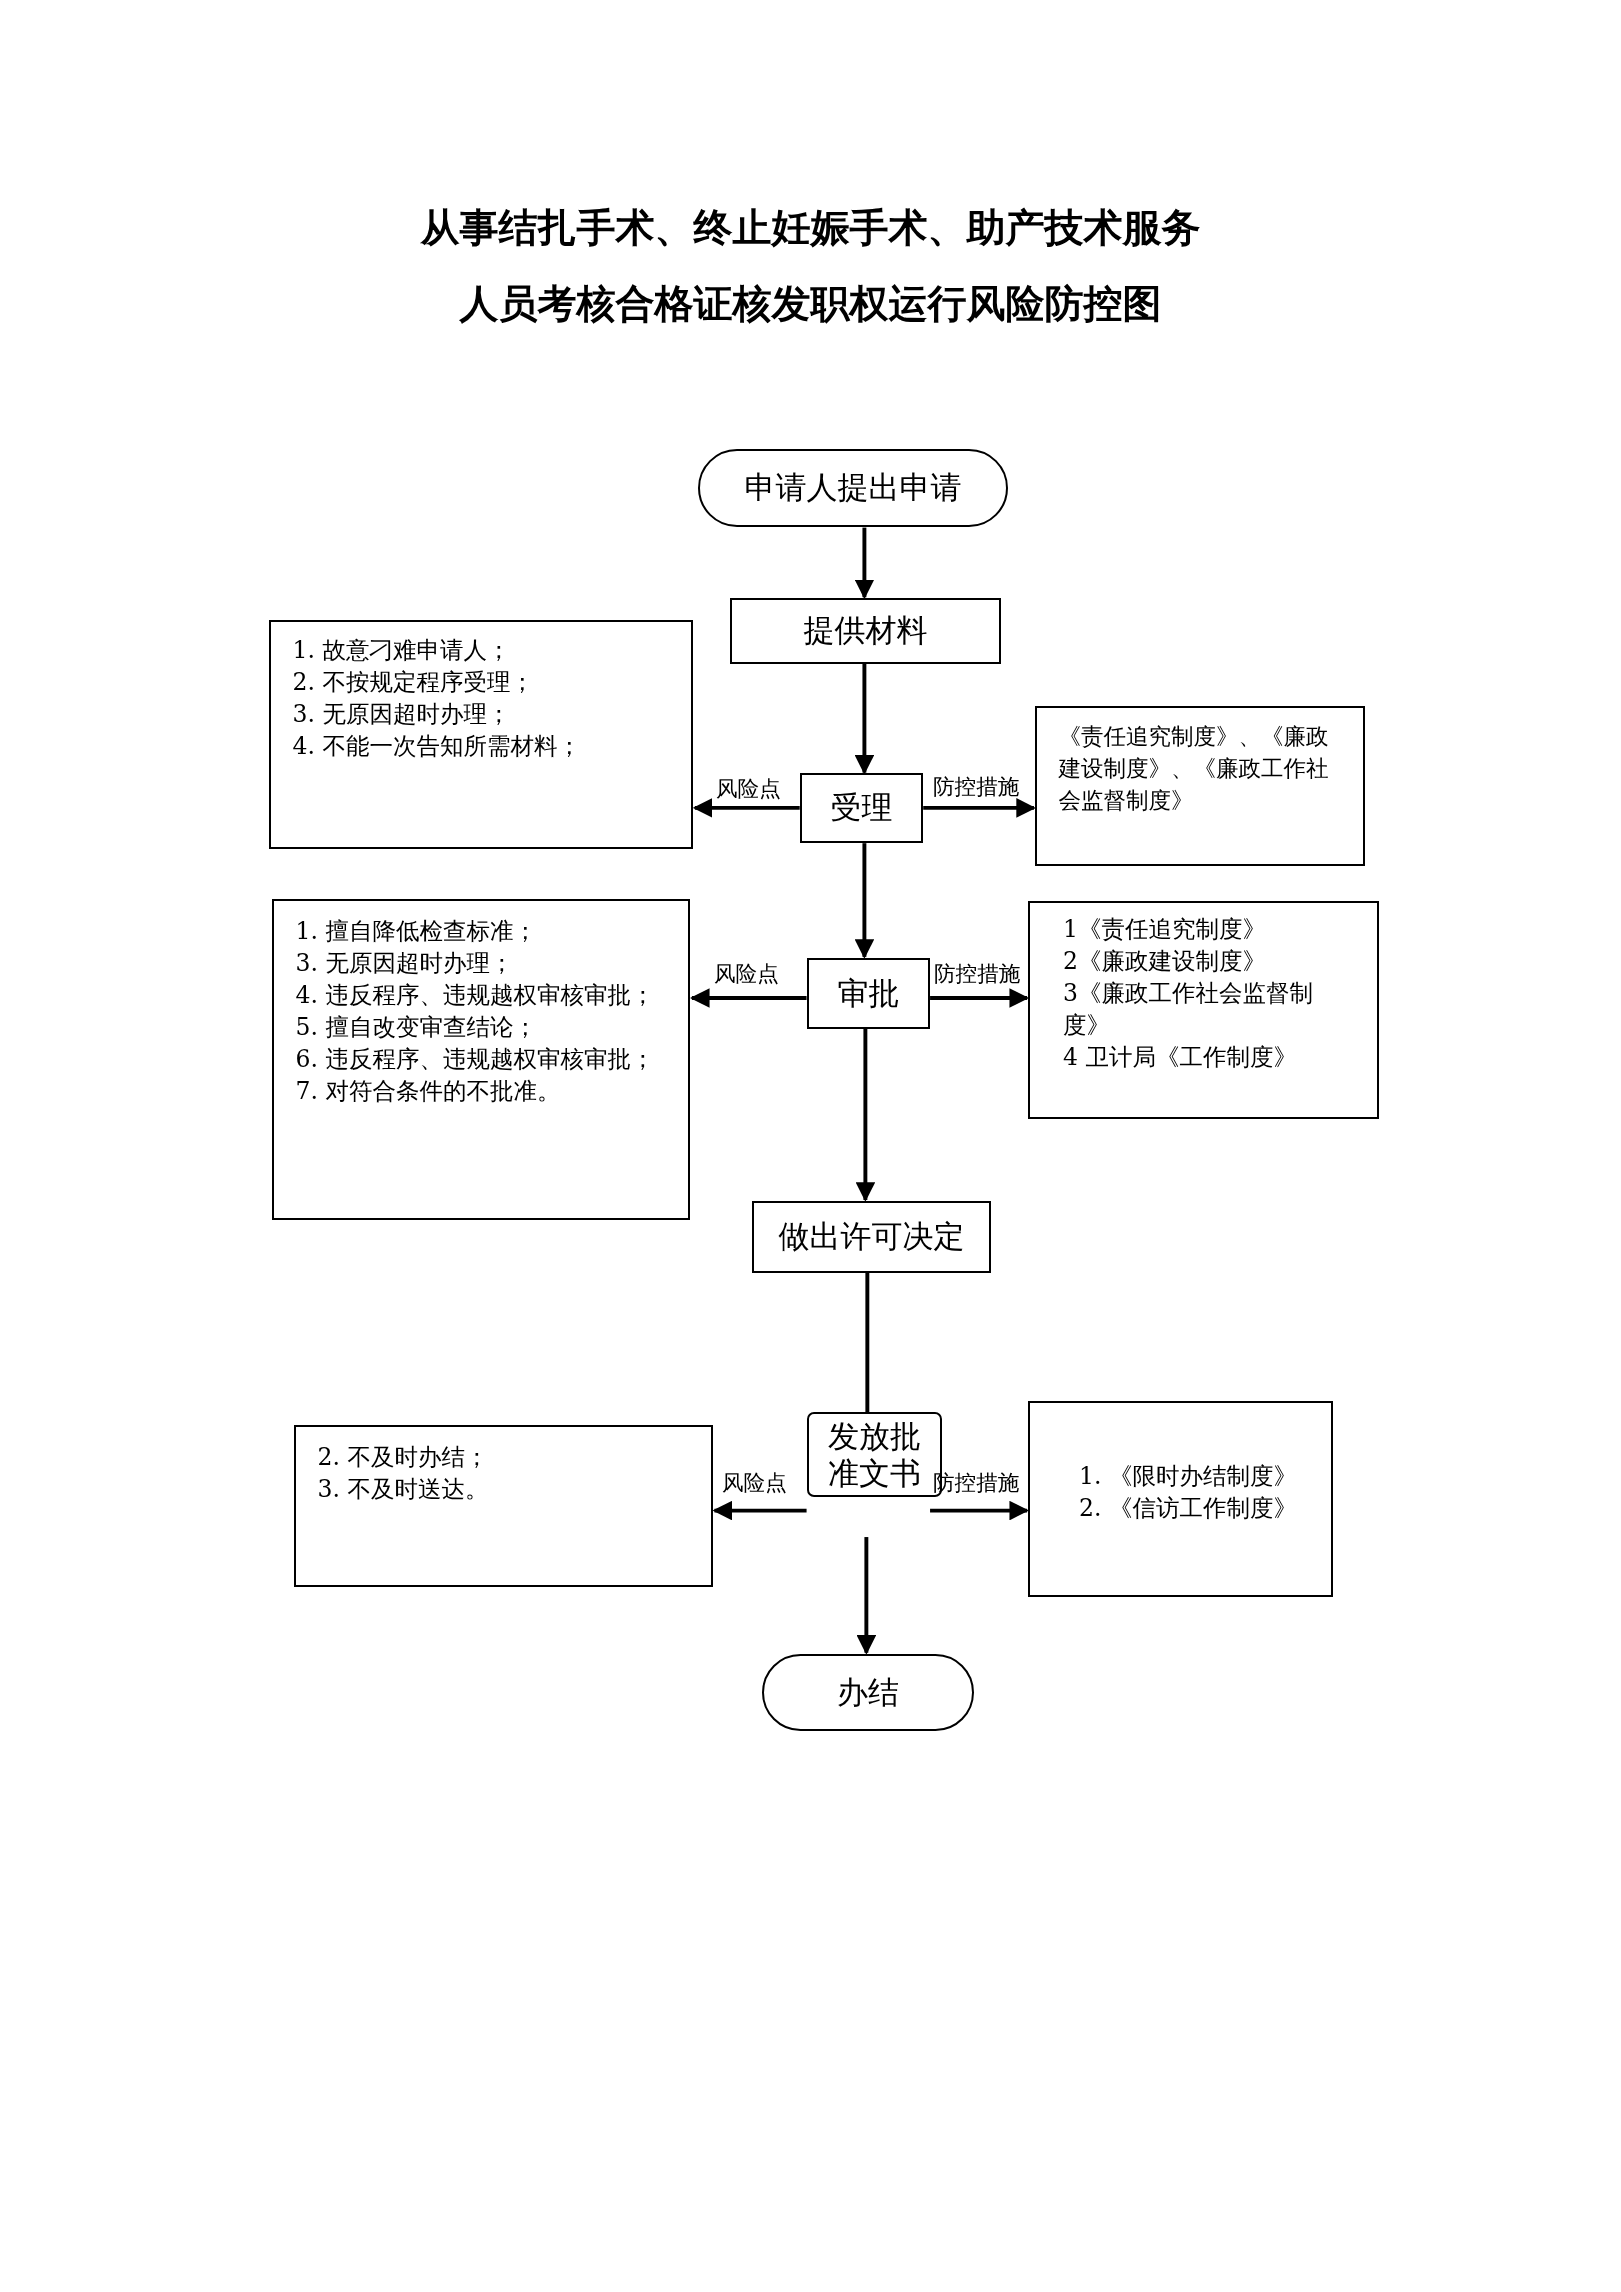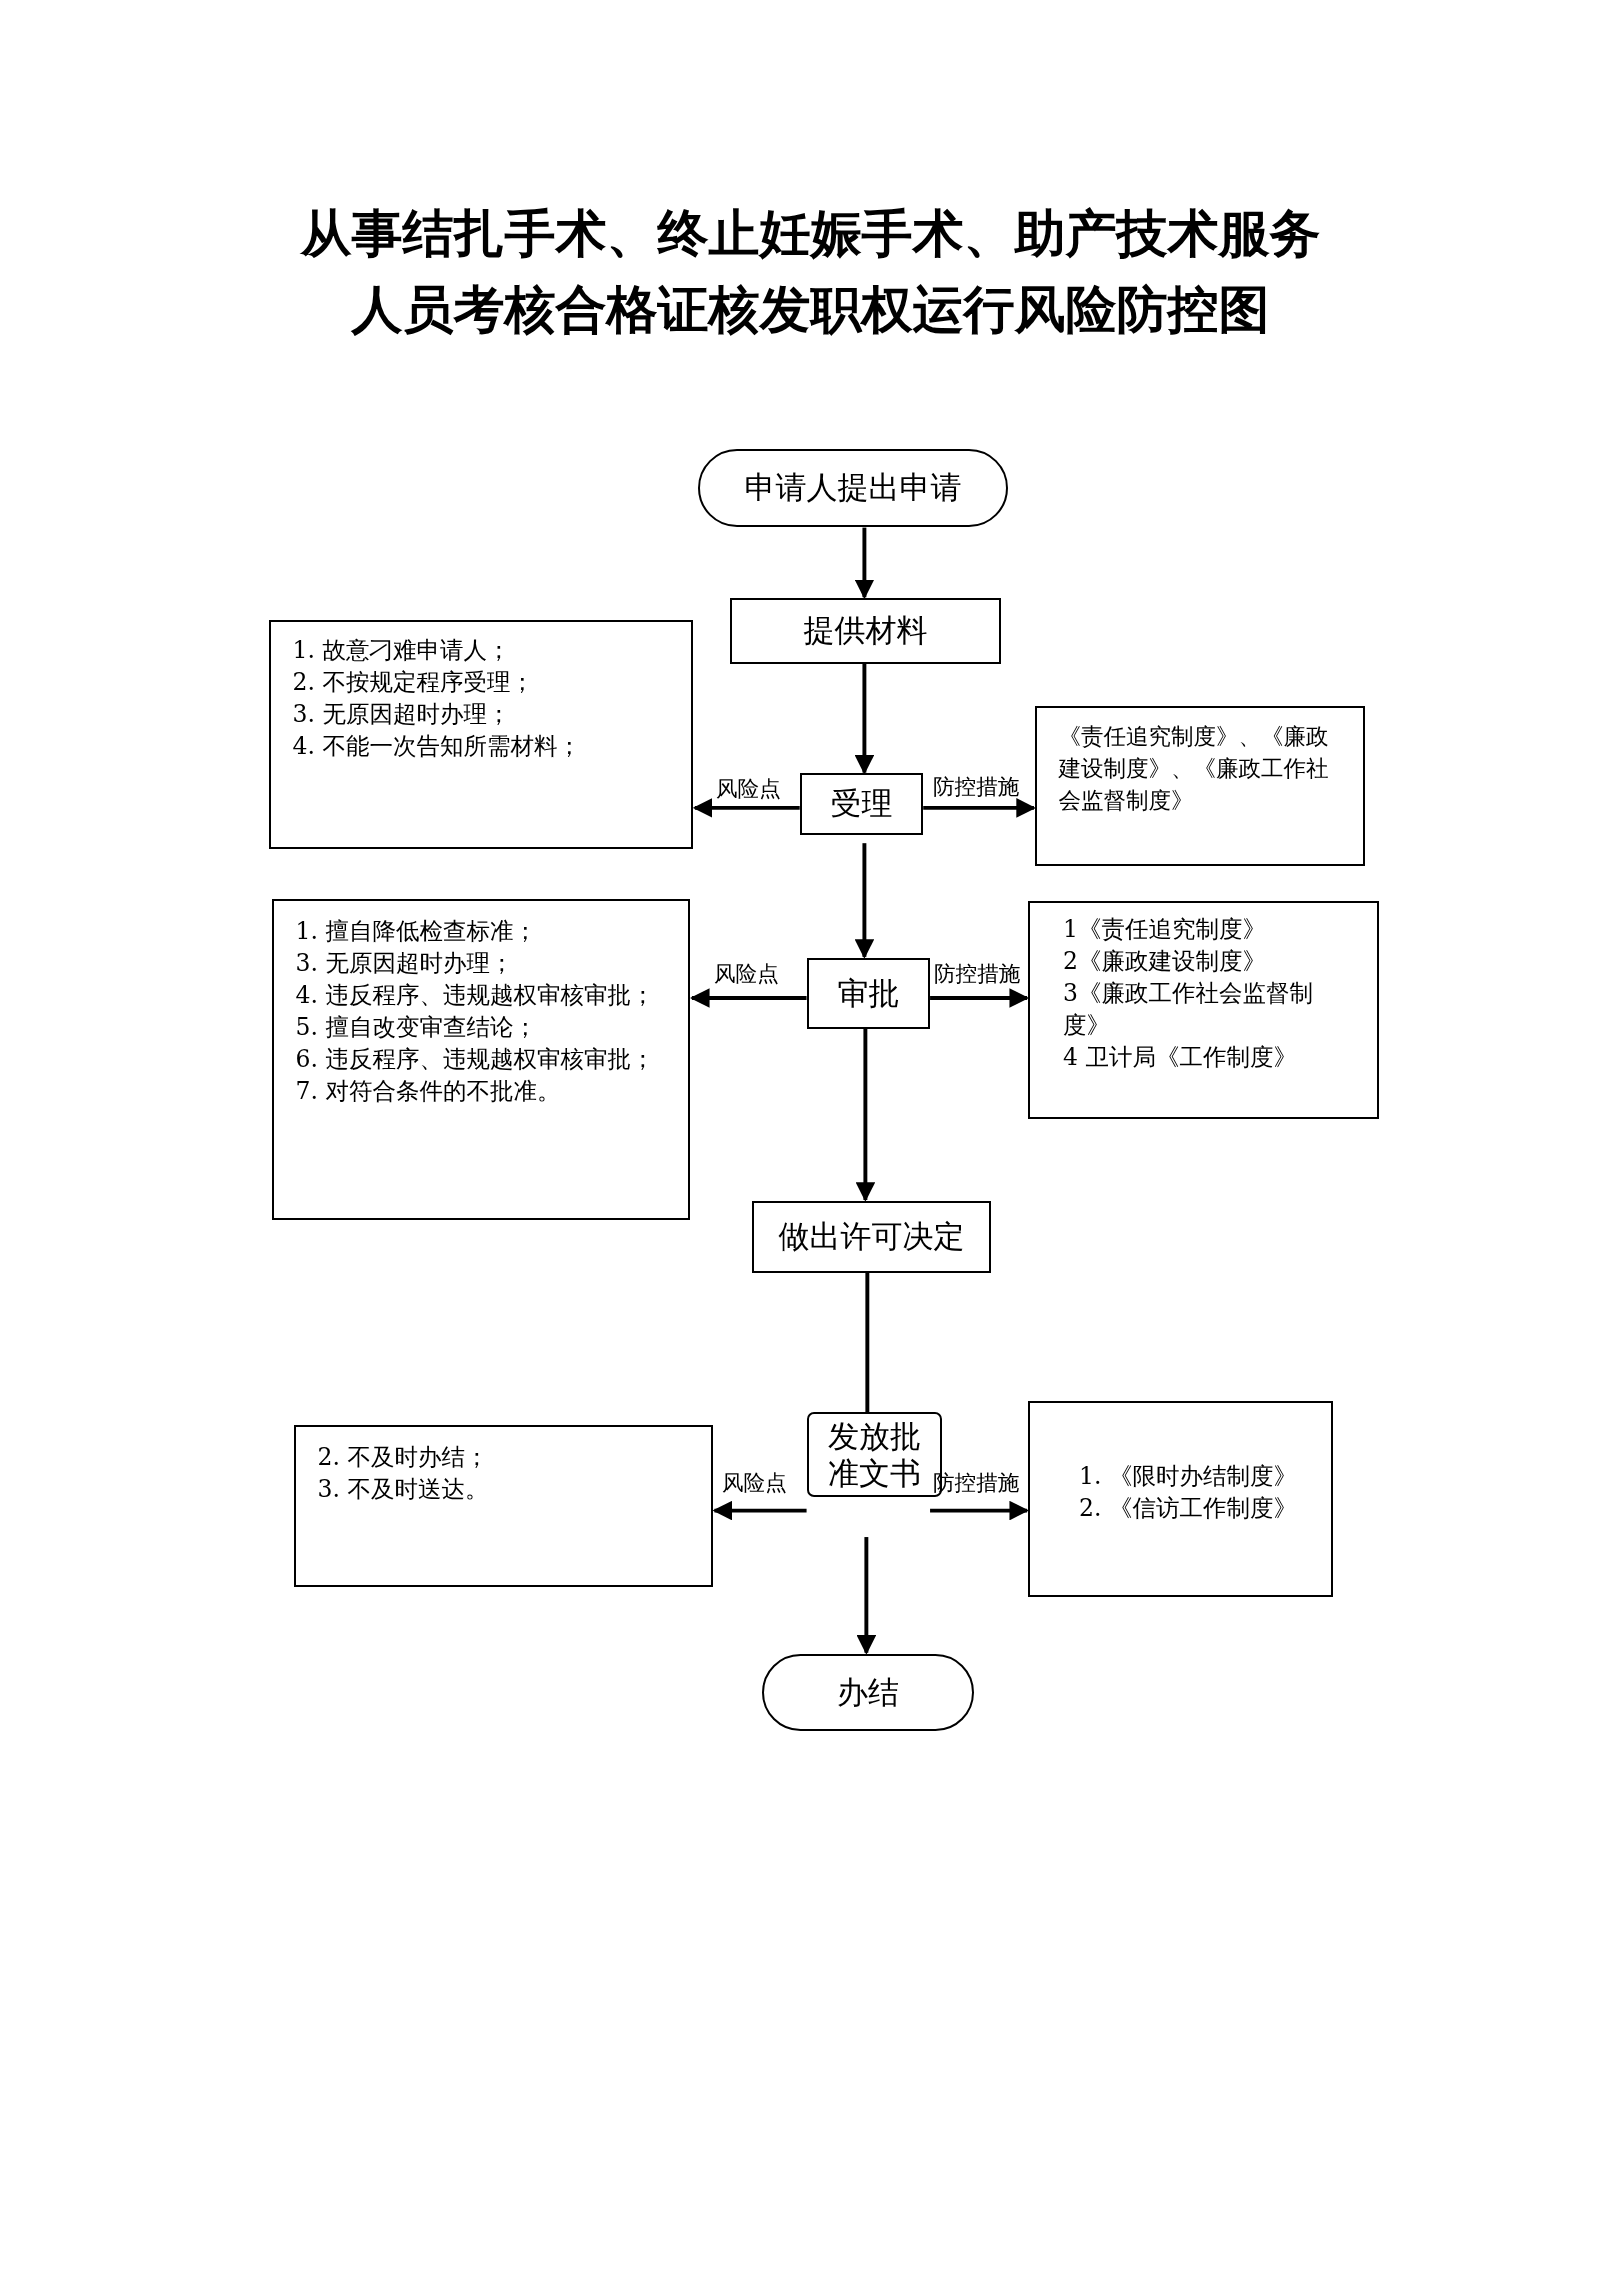--- a/index.html
+++ b/index.html
@@ -1,20 +1,20 @@
 <!DOCTYPE html>
 <html><head>
 <meta charset="utf-8">
 <style>
   html, body { margin: 0; padding: 0; background: #ffffff; }
   body { width: 1621px; height: 2293px; position: relative; overflow: hidden;
          font-family: "DejaVu Serif", "Liberation Serif", serif; color: #000; }
   .title { position: absolute; left: 0; width: 1621px; text-align: center;
            font-family: "DejaVu Serif", "Liberation Serif", serif; font-weight: bold;
-           font-size: 51px; letter-spacing: 0px; line-height: 1; white-space: nowrap; }
+           font-size: 39px; letter-spacing: 0px; line-height: 1; white-space: nowrap; }
   #title1 { top: 208px; }
   #title2 { top: 284px; }
   .box { position: absolute; border: 2.9px solid #000; box-sizing: border-box; background: #fff; }
   .node { display: flex; align-items: center; justify-content: center; text-align: center;
           font-size: 31px; line-height: 1.35; font-family: "DejaVu Sans", "Liberation Sans", sans-serif; }
   .terminal { border-radius: 39px; }
   .list { font-size: 23.5px; line-height: 32px; padding: 7.8px 17.6px; font-family: "DejaVu Serif", "Liberation Serif", serif; }
   .list div { white-space: normal; }
   .lbl { position: absolute; font-size: 21.6px; font-family: "DejaVu Sans", "Liberation Sans", sans-serif; white-space: nowrap; }
   svg.conn { position: absolute; left: 0; top: 0; }
@@ -51,21 +51,21 @@
   <line x1="823" y1="1541" x2="729" y2="1541" stroke="#000" stroke-width="4" marker-end="url(#ahb)"></line>
   <line x1="949" y1="1541" x2="1048" y2="1541" stroke="#000" stroke-width="4" marker-end="url(#ahb)"></line>
 </svg>
 
 <div class="box node terminal" style="left:698px; top:449px; width:310px; height:78px;">
   <span>申请人提出申请</span>
 </div>
 <div class="box node" style="left:730px; top:598px; width:271px; height:66px;">
   <span>提供材料</span>
 </div>
-<div class="box node" style="left:800px; top:773px; width:123px; height:62px;">
+<div class="box node" style="left:800px; top:773px; width:123px; height:70px;">
   <span>受理</span>
 </div>
 <div class="box node" style="left:807px; top:958px; width:123px; height:71px;">
   <span>审批</span>
 </div>
 <div class="box node" style="left:752px; top:1201px; width:239px; height:72px;">
   <span>做出许可决定</span>
 </div>
 <div class="box node" style="left:807px; top:1412px; width:135px; height:85px; padding:0 9.8px; line-height:37px;border-radius:7px;">
   <span>发放批准文书</span>

